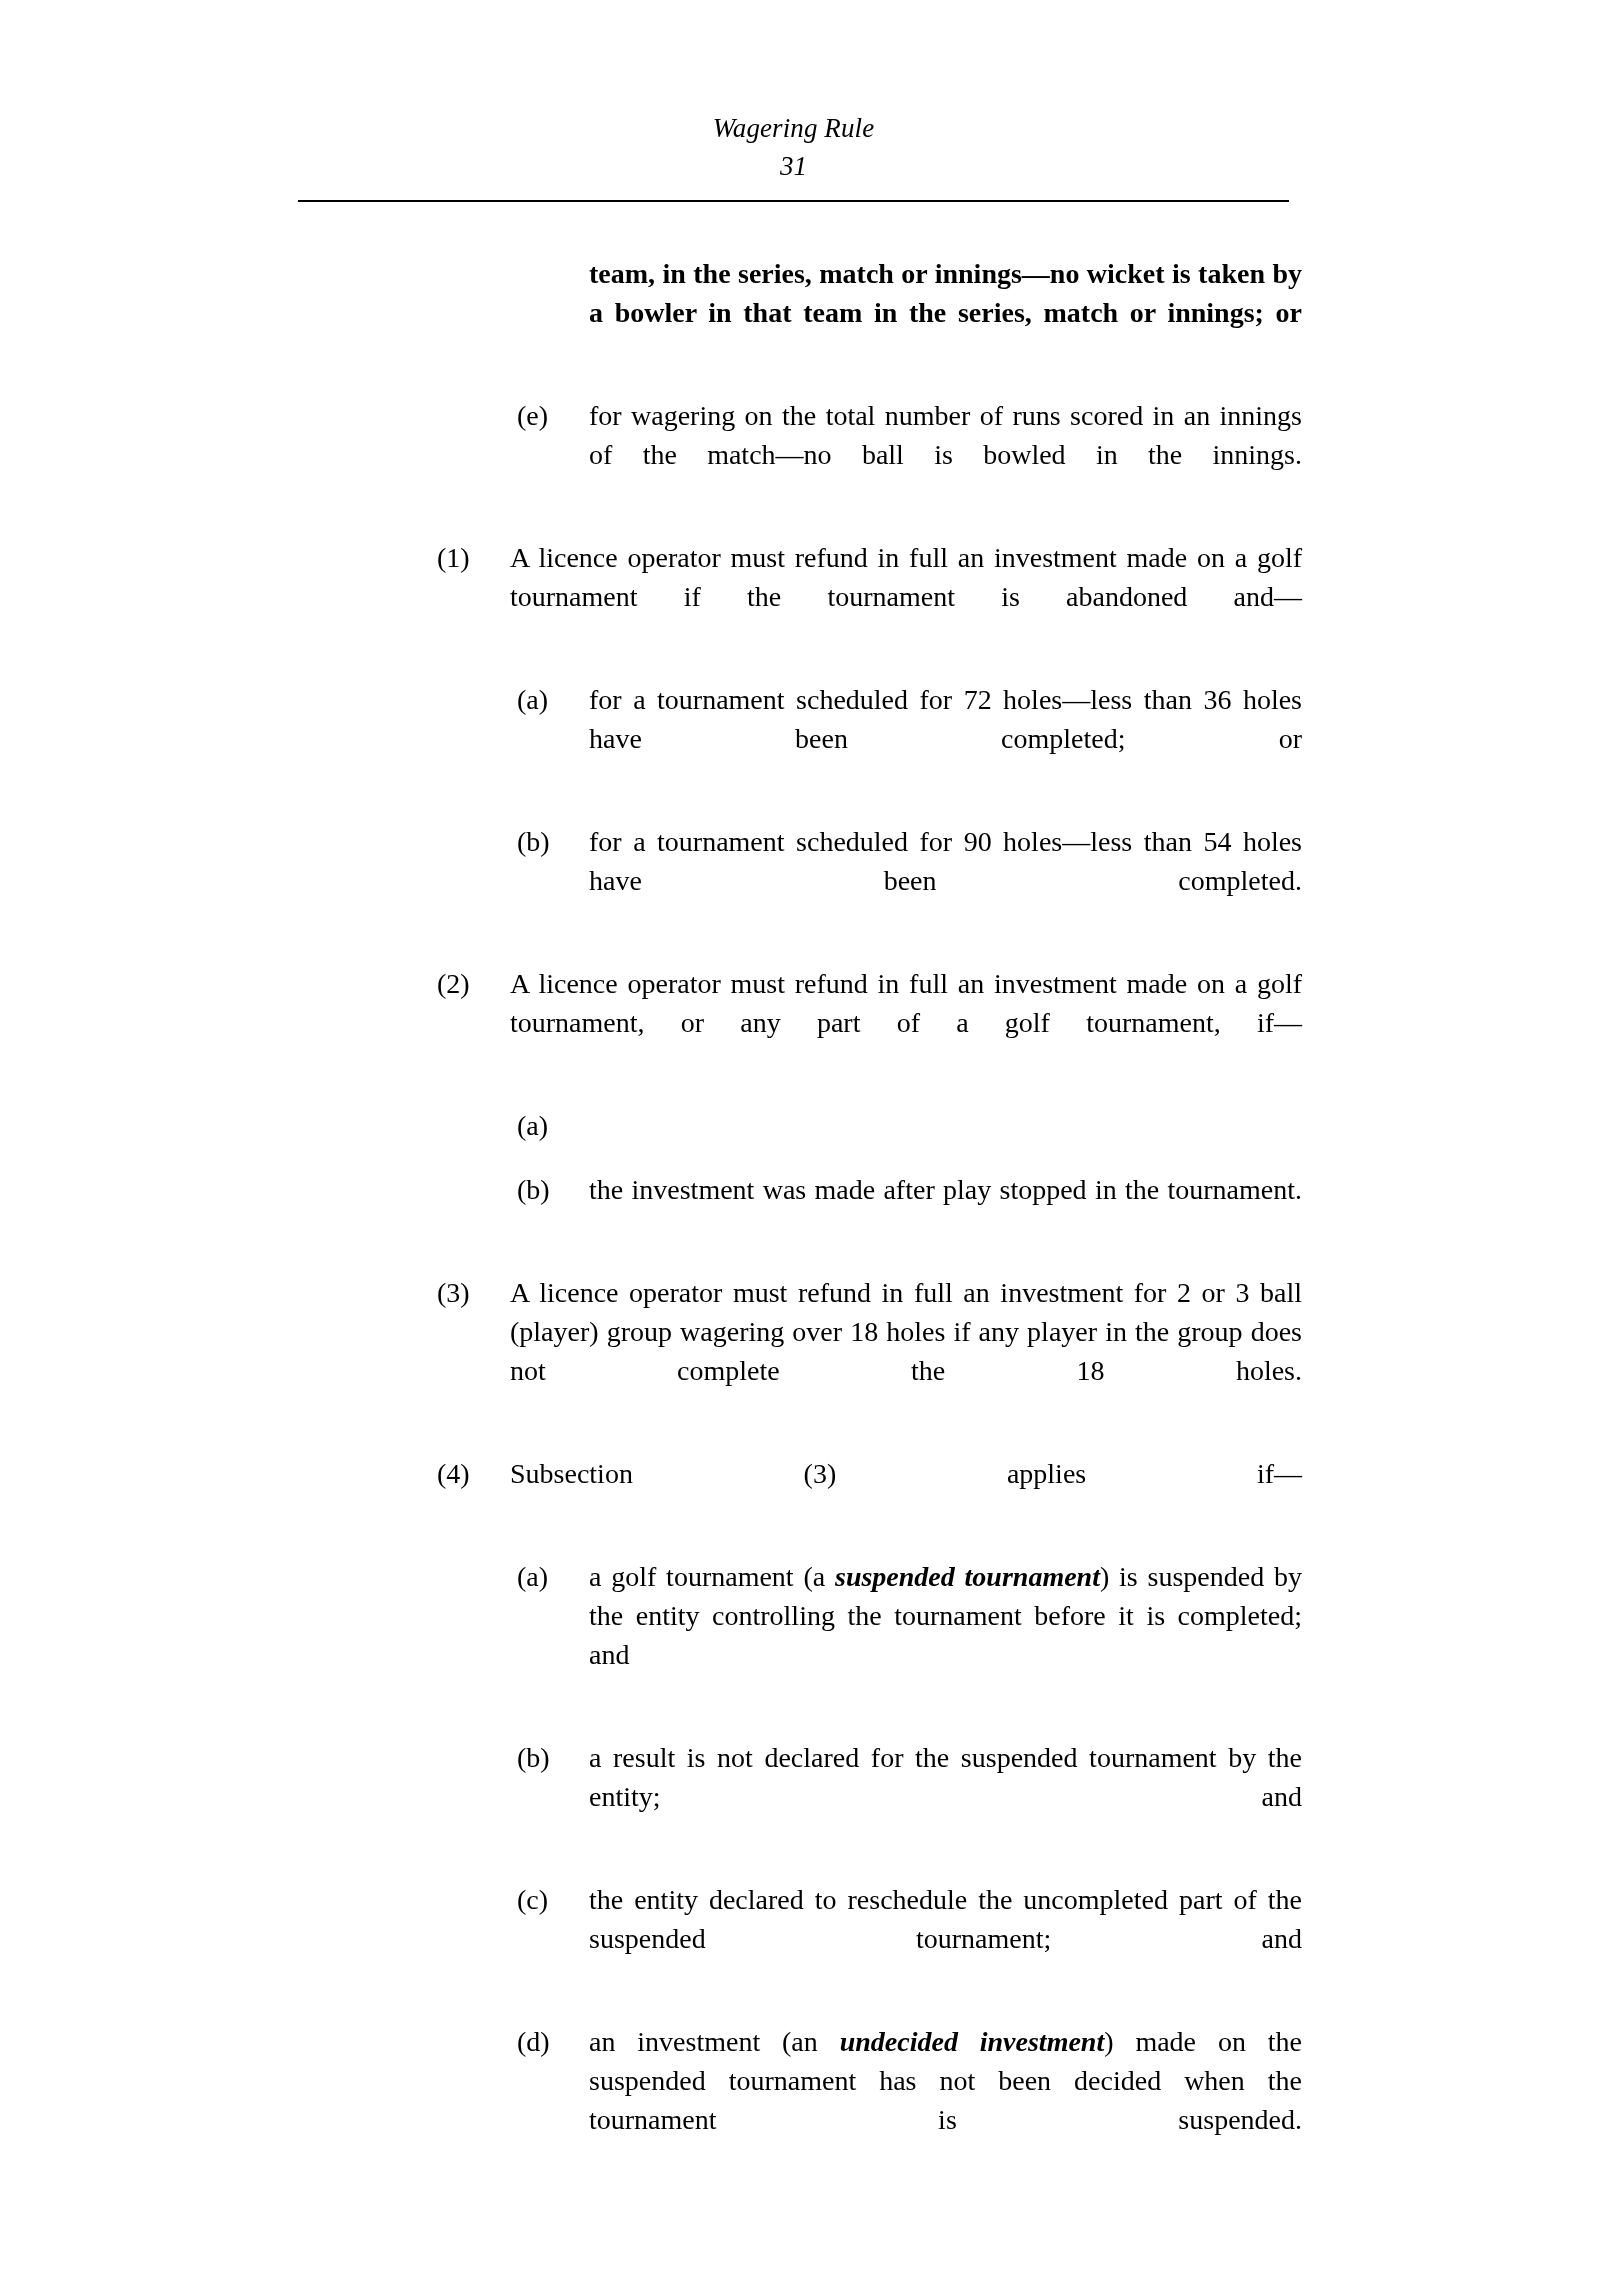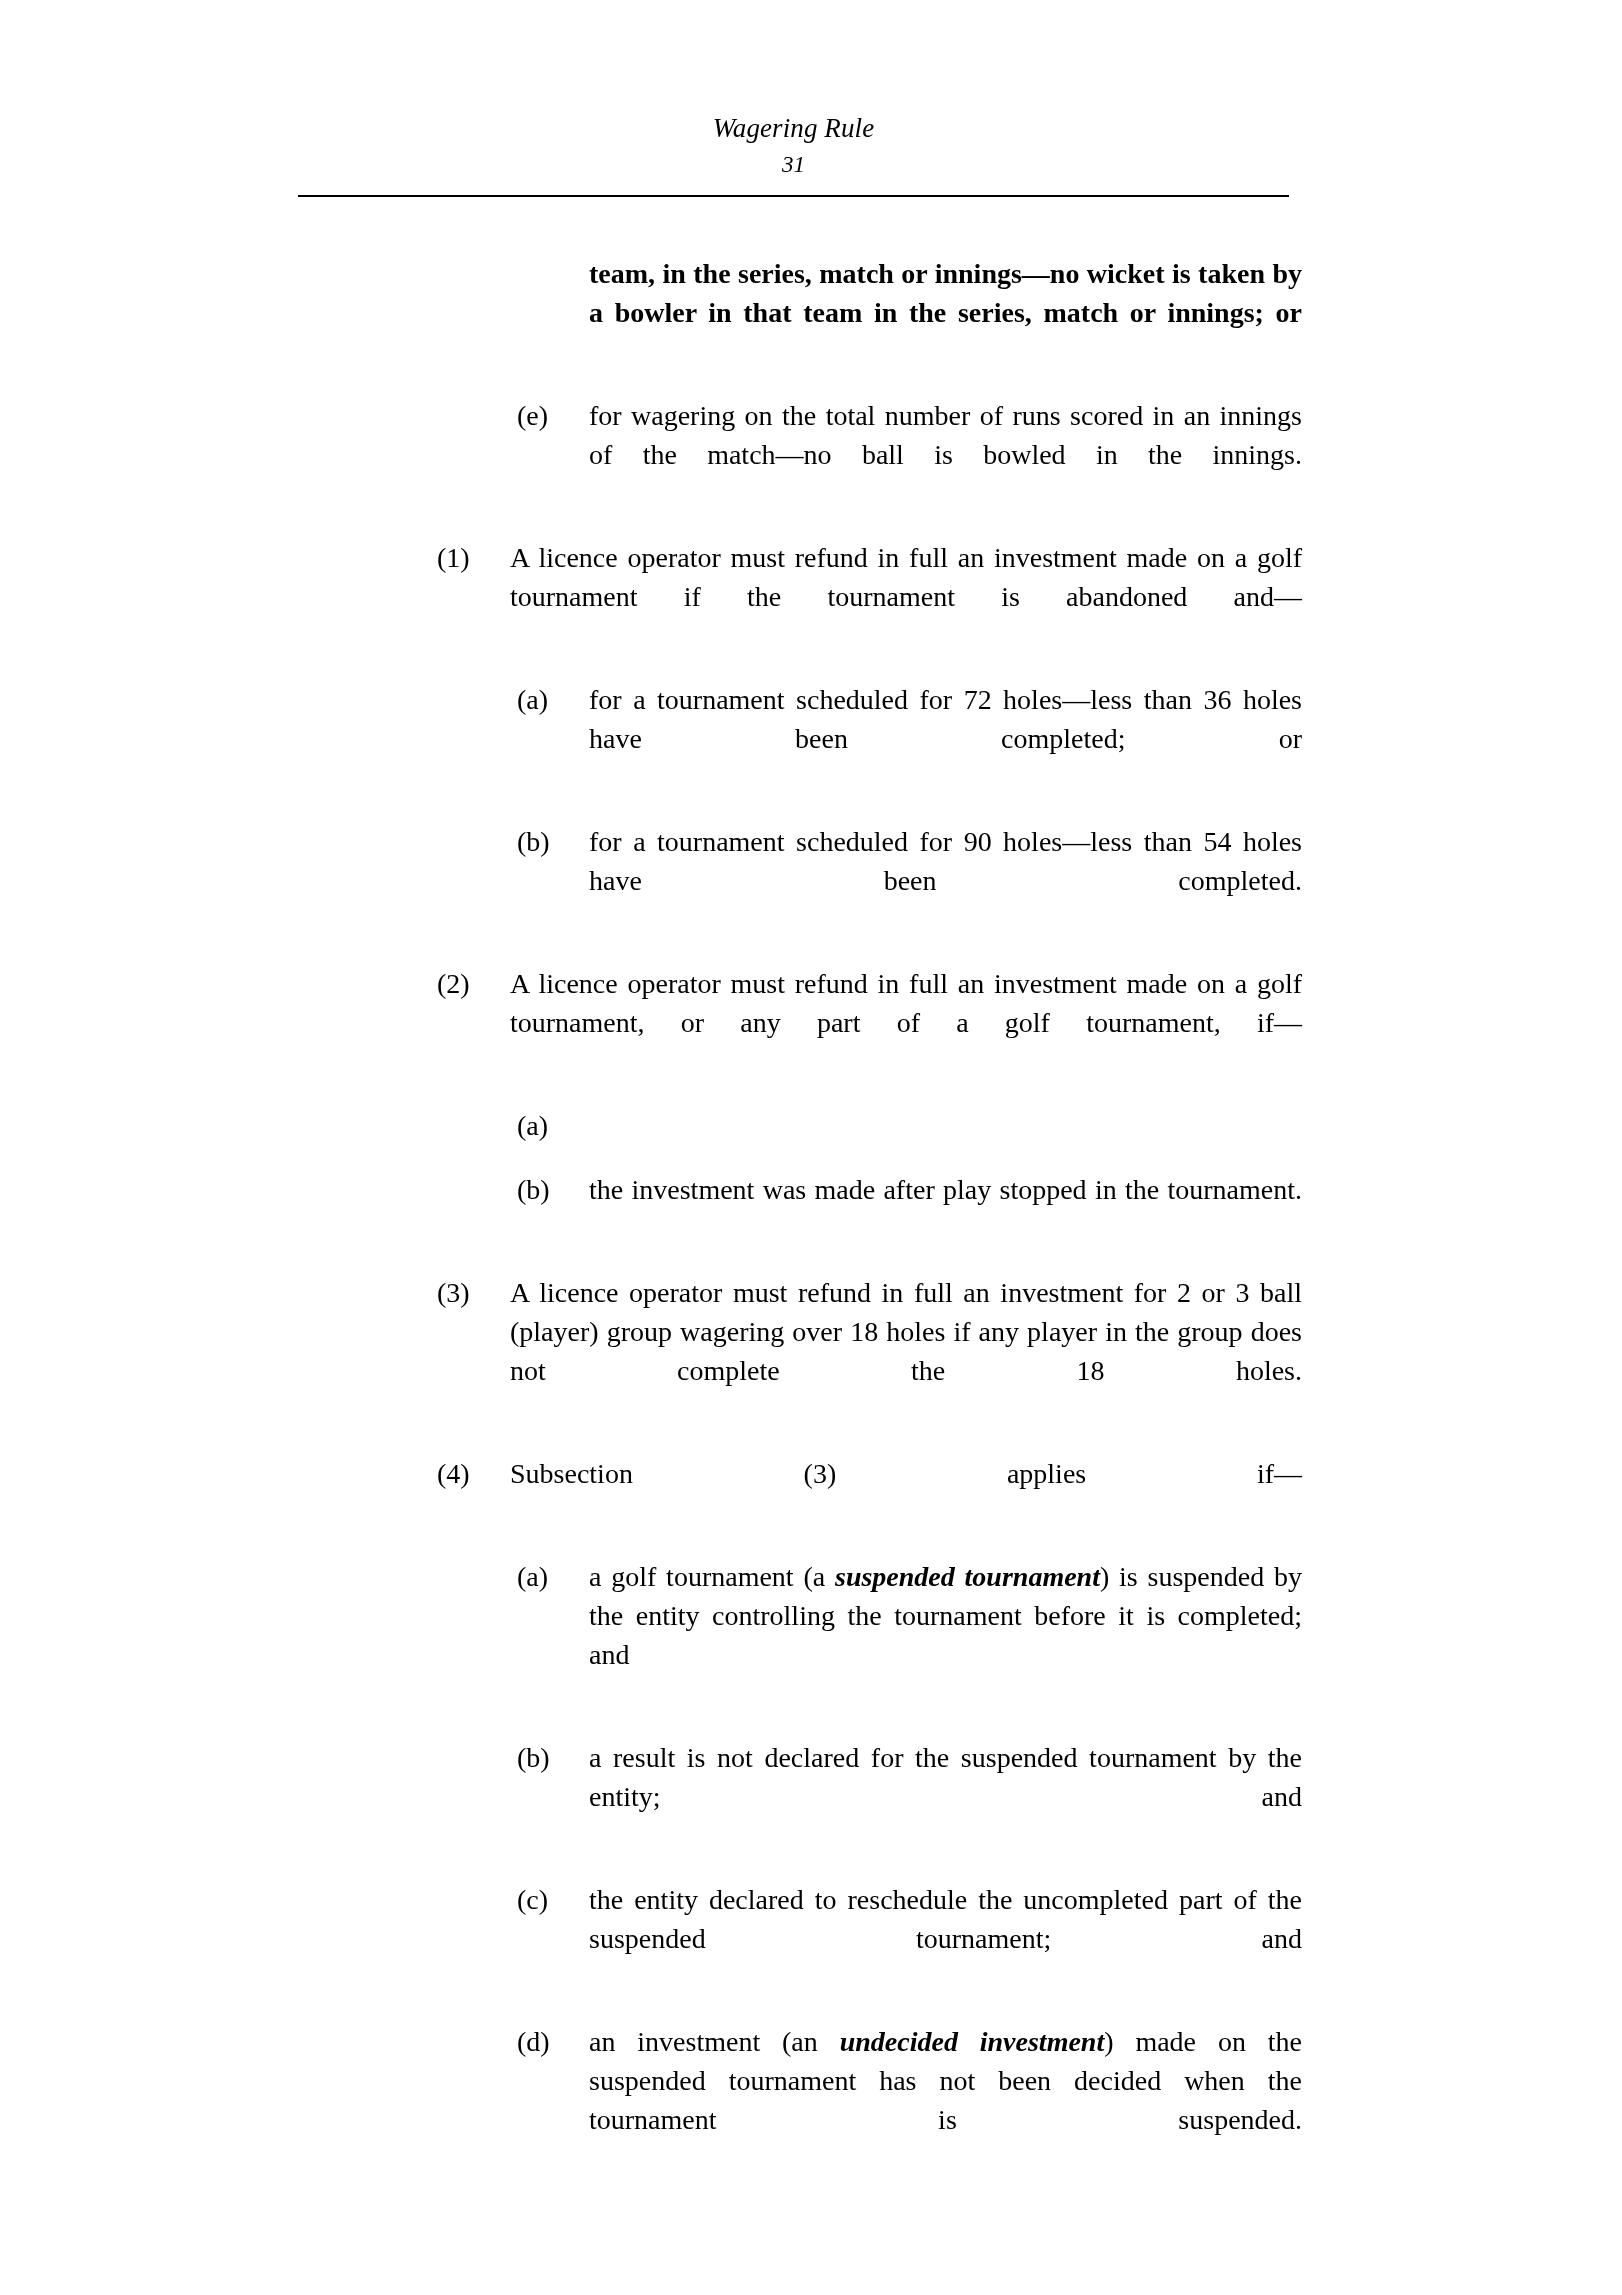--- a/index.html
+++ b/index.html
@@ -31,21 +31,21 @@
     text-align: center;
     font-style: italic;
     font-size: 27px;
     line-height: 1.18;
     letter-spacing: 0.1px;
   }
 
   .header-pageno {
     text-align: center;
     font-style: italic;
-    font-size: 23px;
+    font-size: 27px;
     line-height: 1.18;
     margin-top: 6.5px;
   }
 
   .header-rule {
     margin-top: 17px;
     border: 0;
     border-top: 2px solid #000000;
     width: 100%;
   }

